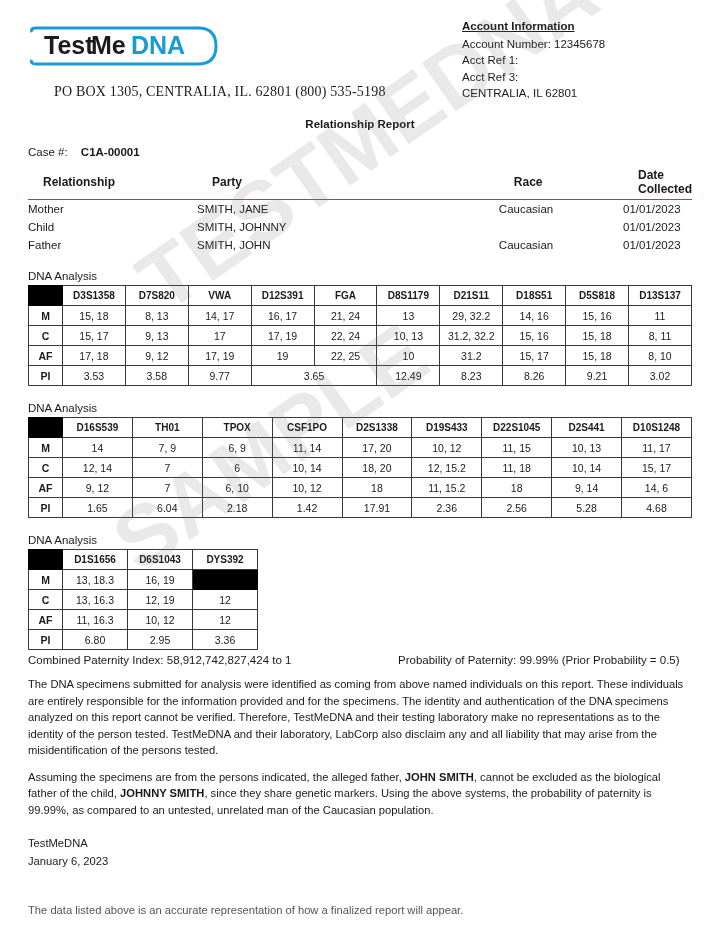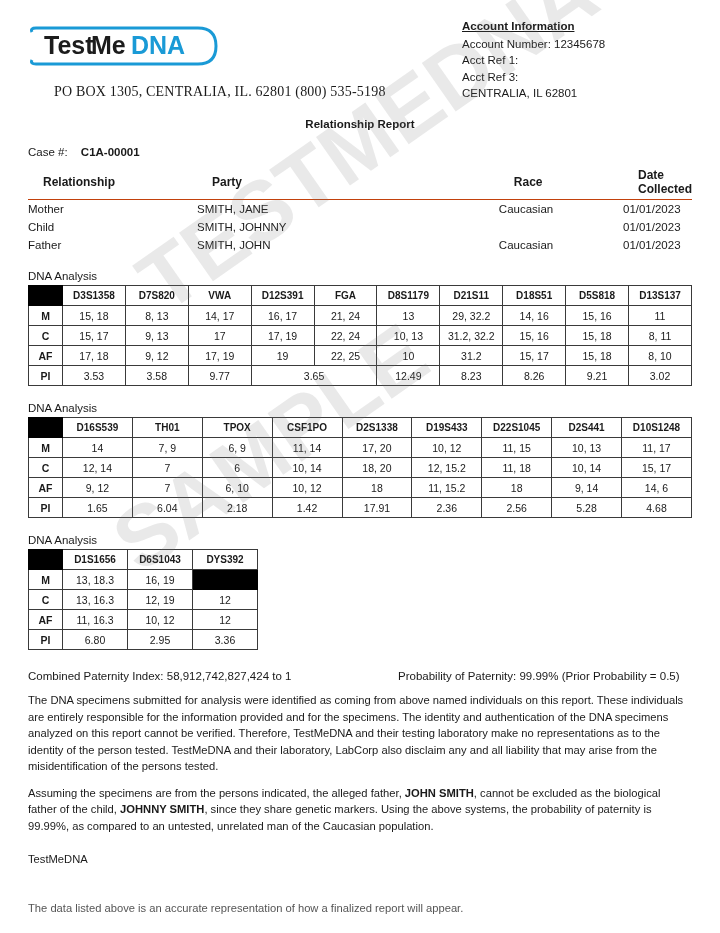--- a/index.html
+++ b/index.html
@@ -176,21 +176,21 @@
 
   
   .conclusion-head {
     font-weight: bold;
     font-size: 11.5px;
     margin-top: 20px;
   }
   .cpi-row {
     display: flex;
     font-size: 11.5px;
-    margin-top: 20px;
+    margin-top: 4px;
   }
   .cpi-left { width: 370px; }
   .cpi-right { flex: 1; }
   .para {
     font-size: 11.2px;
     line-height: 16.5px;
     margin-top: 10px;
     text-align: left;
   }
   .para b { font-weight: bold; }
@@ -497,20 +497,21 @@
   </div>
 
   <div class="para">The DNA specimens submitted for analysis were identified as coming from above named individuals on this report. These individuals are entirely responsible for the information provided and for the specimens. The identity and authentication of the DNA specimens analyzed on this report cannot be verified. Therefore, TestMeDNA and their testing laboratory make no representations as to the identity of the person tested. TestMeDNA and their laboratory, LabCorp also disclaim any and all liability that may arise from the misidentification of the persons tested.</div>
 
   <div class="para">
     <span>Assuming the specimens are from the persons indicated, the alleged father, </span><b>JOHN SMITH</b><span>, cannot be excluded as the biological father of the child, </span><b>JOHNNY SMITH</b><span>, since they share genetic markers. Using the above systems, the probability of paternity is 99.99%, as compared to an untested, unrelated man of the Caucasian population.</span>
   </div>
 
   <div class="sig">
     <div>TestMeDNA</div>
+    <div>January 6, 2023</div>
   </div>
 
   <div class="footer">
     <div>The data listed above is an accurate representation of how a finalized report will appear.</div>
 
   </div>
 
 </div>
 
 </body></html>

